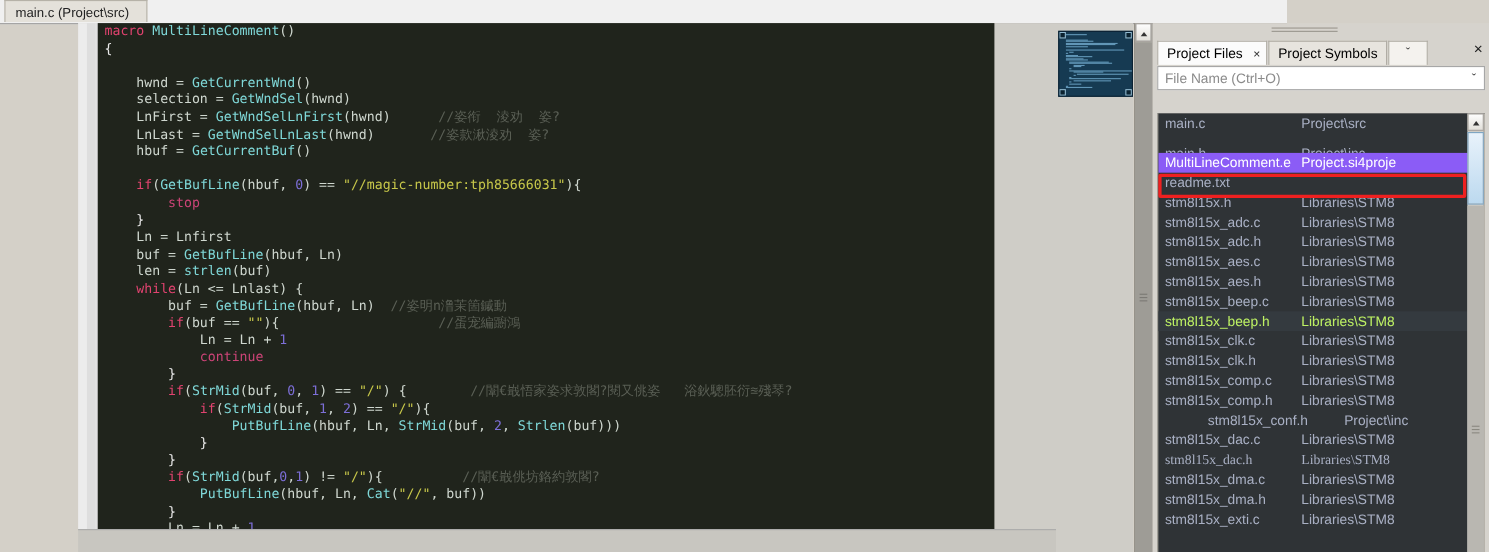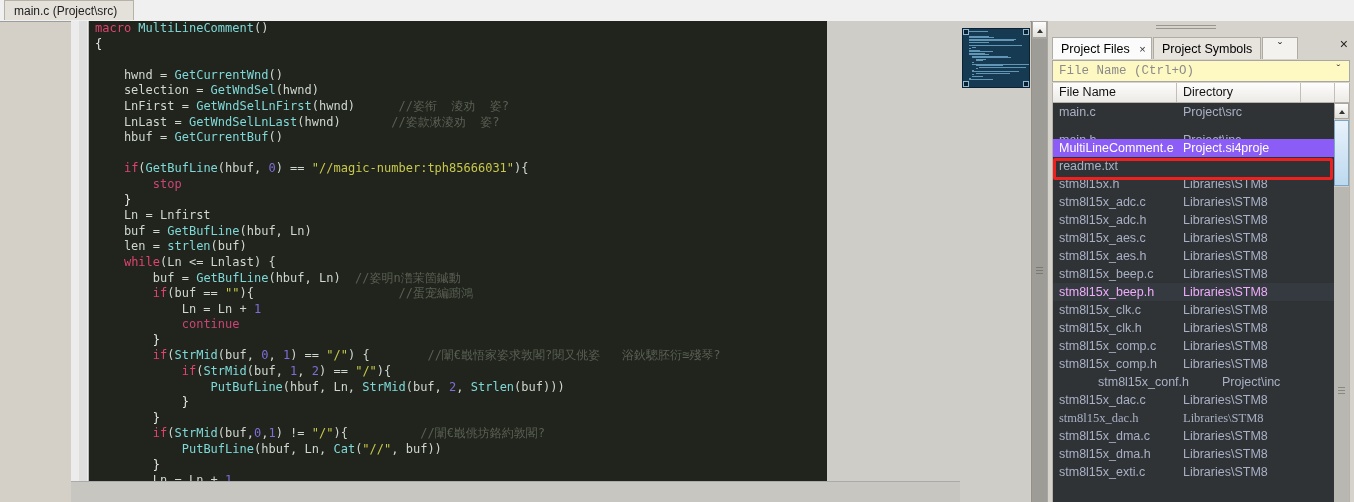--- a/index.html
+++ b/index.html
@@ -6,21 +6,21 @@
   body{
     width:1354px;height:502px;overflow:hidden;
     background:#d4d0c8;
     font-family:"Liberation Sans", sans-serif;
     font-size:12px;color:#000;
     -webkit-font-smoothing:antialiased;
   }
   #app{position:relative;width:1354px;height:502px;}
 
   
-  .tabbar{position:absolute;left:0;top:0;width:1354px;height:21px;
+  .tabbar{position:absolute;left:0;top:0;width:1170px;height:21px;
           background:#f0f0f0;border-bottom:1px solid #9d9d9d;}
   .tab{position:absolute;top:0;height:20px;line-height:20px;
        padding:0 9px;font-size:12px;white-space:nowrap;
        background:#eceae4;border:1px solid #b6b2a8;border-bottom:none;
        color:#000;box-sizing:border-box;}
   .tab.inactive{background:#e4e1da;color:#222;}
   .tab.active{background:#fafafa;border-color:#a8a49a;font-weight:normal;}
   .tab .x{margin-left:7px;color:#333;font-size:12px;cursor:pointer;}
 
   
@@ -38,21 +38,21 @@
   .lp-body{position:absolute;left:0;top:76px;width:70px;height:405px;
            background:#c9c7c1;}
 
   
   .editor-wrap{position:absolute;left:71px;top:21px;width:889px;height:460px;
                background:#cfcdc7;}
   .gutter{position:absolute;left:0;top:0;width:17px;height:460px;
           background:#ececec;border-right:1px solid #b9b9b9;}
   .gutter-inner{position:absolute;left:8px;top:0;width:8px;height:460px;
           background:#dedede;}
-  .code{position:absolute;left:18px;top:0;width:738px;height:460px;
+  .code{position:absolute;left:18px;top:0;width:815px;height:460px;
         background:#20241c;overflow:hidden;
         font-family:"DejaVu Sans Mono", monospace;font-size:12px;
         line-height:15.6px;white-space:pre;}
   .code .ln{display:block;height:15.6px;padding-left:6px;}
   .kw{color:#e0436f;}
   .kw2{color:#cc4477;}
   .fn{color:#7fd8d8;}
   .var{color:#cfd7cf;}
   .num{color:#7d6fd8;}
   .str{color:#c8c84a;}
@@ -94,39 +94,39 @@
   .dtabs{position:absolute;left:4px;top:16px;width:280px;height:23px;}
   .dtab{position:absolute;top:0;height:22px;line-height:22px;padding:0 8px;
         font-size:12.5px;background:#e7e4de;border:1px solid #b0aca4;
         border-bottom:none;box-sizing:border-box;white-space:nowrap;}
   .dtab.sel{background:#fbfbfb;}
   .dtab .x{margin-left:6px;font-size:11px;color:#333;}
   .dtab-drop{position:absolute;top:0;height:22px;width:36px;
         background:#f4f2ee;border:1px solid #b0aca4;border-bottom:none;
         box-sizing:border-box;text-align:center;line-height:20px;font-size:12px;color:#333;}
   .filter{position:absolute;left:4px;top:39px;width:298px;height:22px;
-          background:#fef9c3;border:1px solid #a7a7a7;box-sizing:border-box;font-family:Liberation Mono, monospace;}
+          background:#ffffff;border:1px solid #a7a7a7;box-sizing:border-box;}
   .filter .ph{position:absolute;left:6px;top:3px;color:#8b8b8b;font-size:12.5px;}
   .filter .cv{position:absolute;right:7px;top:3px;color:#333;font-size:12px;}
   .hdrrow{position:absolute;left:4px;top:62px;width:298px;height:20px;
           background:linear-gradient(#fdfdfd,#eceae5);
           border:1px solid #b6b2aa;border-top:none;box-sizing:border-box;}
   .hcell{position:absolute;top:0;height:19px;line-height:19px;font-size:12.5px;
          padding-left:6px;border-right:1px solid #c3bfb7;box-sizing:border-box;color:#111;}
   .list{position:absolute;left:4px;top:82px;width:298px;height:419px;
         background:#2f3336;border:1px solid #b6b2aa;border-top:none;
         box-sizing:border-box;overflow:hidden;}
   .row{position:absolute;left:0;width:282px;height:18px;line-height:18px;font-size:12.5px;}
   .row .c1{position:absolute;left:6px;color:#a9b0c4;}
   .row .c2{position:absolute;left:130px;color:#a9b0c4;
            width:140px;overflow:hidden;white-space:nowrap;}
   .row.sel{background:#8b5cf6;}
   .row.sel .c1,.row.sel .c2{color:#ffffff;}
   .row.alt{background:#343a3f;}
-  .row.alt .c1,.row.alt .c2{color:#f0abfc;}
+  .row.alt .c1,.row.alt .c2{color:#bef264;}
   .listscroll{position:absolute;right:0;top:0;width:15px;height:417px;background:#cfcdc7;}
   .ls-up{position:absolute;left:0;top:0;width:15px;height:16px;
          background:linear-gradient(#fdfdfd,#e2e0da);border:1px solid #a9a5a0;box-sizing:border-box;}
   .ls-up:after{content:"";position:absolute;left:4px;top:6px;
          border-left:3px solid transparent;border-right:3px solid transparent;
          border-bottom:4px solid #333;}
   .ls-thumb{position:absolute;left:0;top:17px;width:15px;height:66px;
          background:linear-gradient(#e8f2fb,#bcd9ef);border:1px solid #7ea6c4;box-sizing:border-box;}
   .ls-track{position:absolute;left:0;top:84px;width:15px;height:333px;background:#b9b7b1;}
   .ls-grip{position:absolute;left:4px;top:200px;width:7px;height:8px;}
@@ -226,25 +226,20 @@
         <span>Project Symbols</span>
       </div>
       <div class="dtab-drop" style="left:210px;">ˇ</div>
     </div>
 
     <div class="filter">
       <span class="ph">File Name (Ctrl+O)</span>
       <span class="cv">ˇ</span>
     </div>
 
-    <div class="hdrrow" id="hdrrow">
-        <div class="hcell" style="left: 0px; width: 124px;">File Name</div>
-        <div class="hcell" style="left: 124px; width: 124px;">Directory</div>
-        <div class="hcell" style="left: 248px; width: 34px;"></div>
-      </div>
 
     <div class="list">
       <div id="rows">
           <div class="row" style="top: 0px;">
             <span class="c1">main.c</span>
             <span class="c2">Project\src</span>
           </div>
           <div class="row" style="top: 28px;">
             <span class="c1">main.h</span>
             <span class="c2">Project\inc</span>

